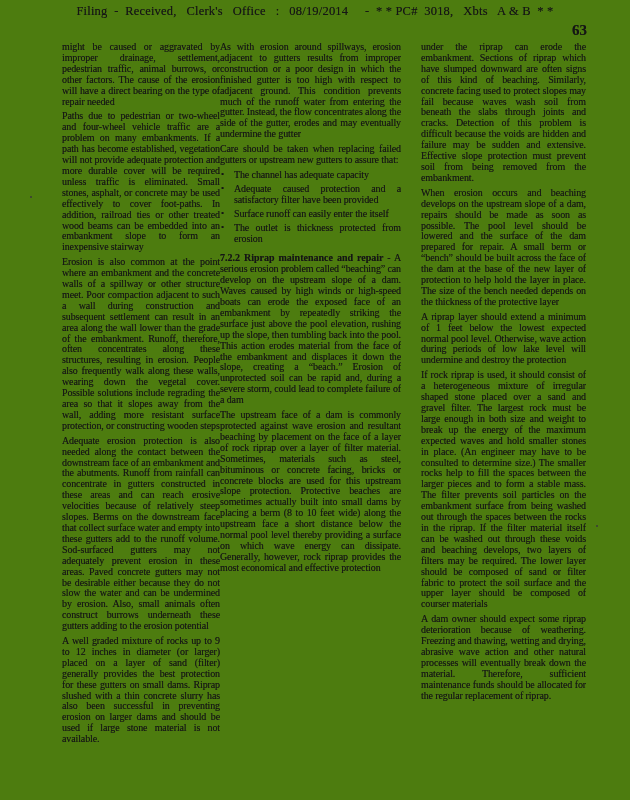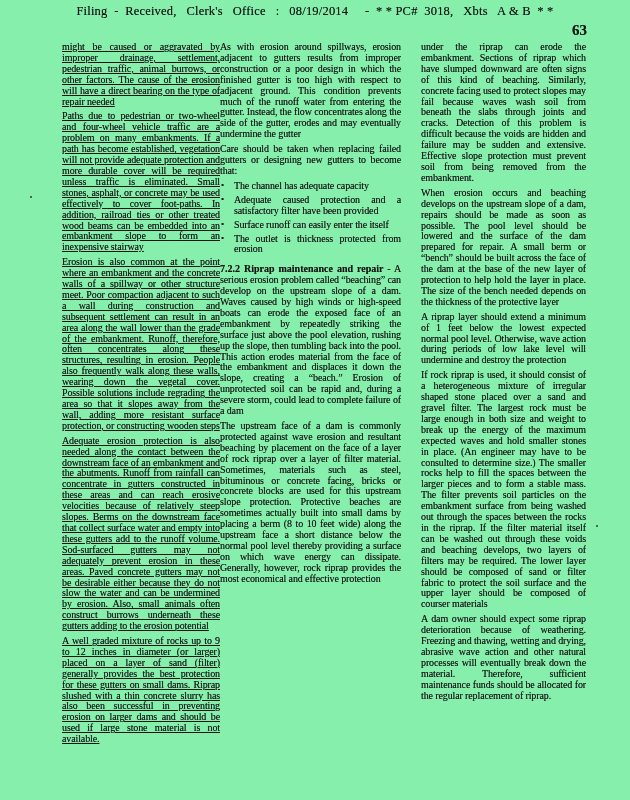--- a/index.html
+++ b/index.html
@@ -4,21 +4,21 @@
 <style>
   html, body {
     margin: 0;
     padding: 0;
     background: #ffffff;
   }
   .page {
     position: relative;
     width: 630px;
     height: 800px;
-    background: #86efac;
+    background: #4d7c0f;
     overflow: hidden;
     font-family: "Liberation Serif", "DejaVu Serif", serif;
     color: #151515;
   }
   .scan-text {
     text-shadow: 0 0 0.6px rgba(25,25,25,0.6);
   }
   .header-line {
     position: absolute;
     top: 4px;
@@ -45,21 +45,21 @@
     display: flex;
   }
   .col {
     height: 742px;
     overflow: hidden;
     text-align: justify;
     font-size: 10px;
     line-height: 10.9px;
     letter-spacing: -0.12px;
   }
-  .col-1 { width: 158px; text-decoration: underline; }
+  .col-1 { width: 158px; }
   .col-2 { width: 181px; margin-left: 0; }
   .col-3 { width: 165px; margin-left: 20px; }
   .col p {
     margin: 0 0 4px 0;
   }
   .col p.space-before {
     margin-top: 9px;
   }
   .col b {
     letter-spacing: 0;
@@ -100,21 +100,21 @@
   <div class="columns">
     <div class="col col-1 scan-text">
         <p>might be caused or aggravated by improper drainage, settlement, pedestrian traffic, animal burrows, or other factors. The cause of the erosion will have a direct bearing on the type of repair needed</p>
         <p>Paths due to pedestrian or two-wheel and four-wheel vehicle traffic are a problem on many embankments. If a path has become established, vegetation will not provide adequate protection and more durable cover will be required unless traffic is eliminated. Small stones, asphalt, or concrete may be used effectively to cover foot-paths. In addition, railroad ties or other treated wood beams can be embedded into an embankment slope to form an inexpensive stairway</p>
         <p>Erosion is also common at the point where an embankment and the concrete walls of a spillway or other structure meet. Poor compaction adjacent to such a wall during construction and subsequent settlement can result in an area along the wall lower than the grade of the embankment. Runoff, therefore, often concentrates along these structures, resulting in erosion. People also frequently walk along these walls, wearing down the vegetal cover. Possible solutions include regrading the area so that it slopes away from the wall, adding more resistant surface protection, or constructing wooden steps</p>
         <p>Adequate erosion protection is also needed along the contact between the downstream face of an embankment and the abutments. Runoff from rainfall can concentrate in gutters constructed in these areas and can reach erosive velocities because of relatively steep slopes. Berms on the downstream face that collect surface water and empty into these gutters add to the runoff volume. Sod-surfaced gutters may not adequately prevent erosion in these areas. Paved concrete gutters may not be desirable either because they do not slow the water and can be undermined by erosion. Also, small animals often construct burrows underneath these gutters adding to the erosion potential</p>
         <p>A well graded mixture of rocks up to 9 to 12 inches in diameter (or larger) placed on a layer of sand (filter) generally provides the best protection for these gutters on small dams. Riprap slushed with a thin concrete slurry has also been successful in preventing erosion on larger dams and should be used if large stone material is not available.</p>
       </div>
     <div class="col col-2 scan-text">
         <p>As with erosion around spillways, erosion adjacent to gutters results from improper construction or a poor design in which the finished gutter is too high with respect to adjacent ground. This condition prevents much of the runoff water from entering the gutter. Instead, the flow concentrates along the side of the gutter, erodes and may eventually undermine the gutter</p>
-        <p>Care should be taken when replacing failed gutters or designing new gutters to become that:</p>
+        <p>Care should be taken when replacing failed gutters or upstream new gutters to assure that:</p>
         <div class="bullets">
           <div class="bullet"><span class="marker">•</span><span>The channel has adequate capacity</span></div>
           <div class="bullet"><span class="marker">•</span><span>Adequate caused protection and a satisfactory filter have been provided</span></div>
           <div class="bullet"><span class="marker">•</span><span>Surface runoff can easily enter the itself</span></div>
           <div class="bullet"><span class="marker">•</span><span>The outlet is thickness protected from erosion</span></div>
         </div>
         <p class="space-before"><b>7.2.2 Riprap maintenance and repair</b> - A serious erosion problem called “beaching” can develop on the upstream slope of a dam. Waves caused by high winds or high-speed boats can erode the exposed face of an embankment by repeatedly striking the surface just above the pool elevation, rushing up the slope, then tumbling back into the pool. This action erodes material from the face of the embankment and displaces it down the slope, creating a “beach.” Erosion of unprotected soil can be rapid and, during a severe storm, could lead to complete failure of a dam</p>
         <p>The upstream face of a dam is commonly protected against wave erosion and resultant beaching by placement on the face of a layer of rock riprap over a layer of filter material. Sometimes, materials such as steel, bituminous or concrete facing, bricks or concrete blocks are used for this upstream slope protection. Protective beaches are sometimes actually built into small dams by placing a berm (8 to 10 feet wide) along the upstream face a short distance below the normal pool level thereby providing a surface on which wave energy can dissipate. Generally, however, rock riprap provides the most economical and effective protection</p>
       </div>
     <div class="col col-3 scan-text">

